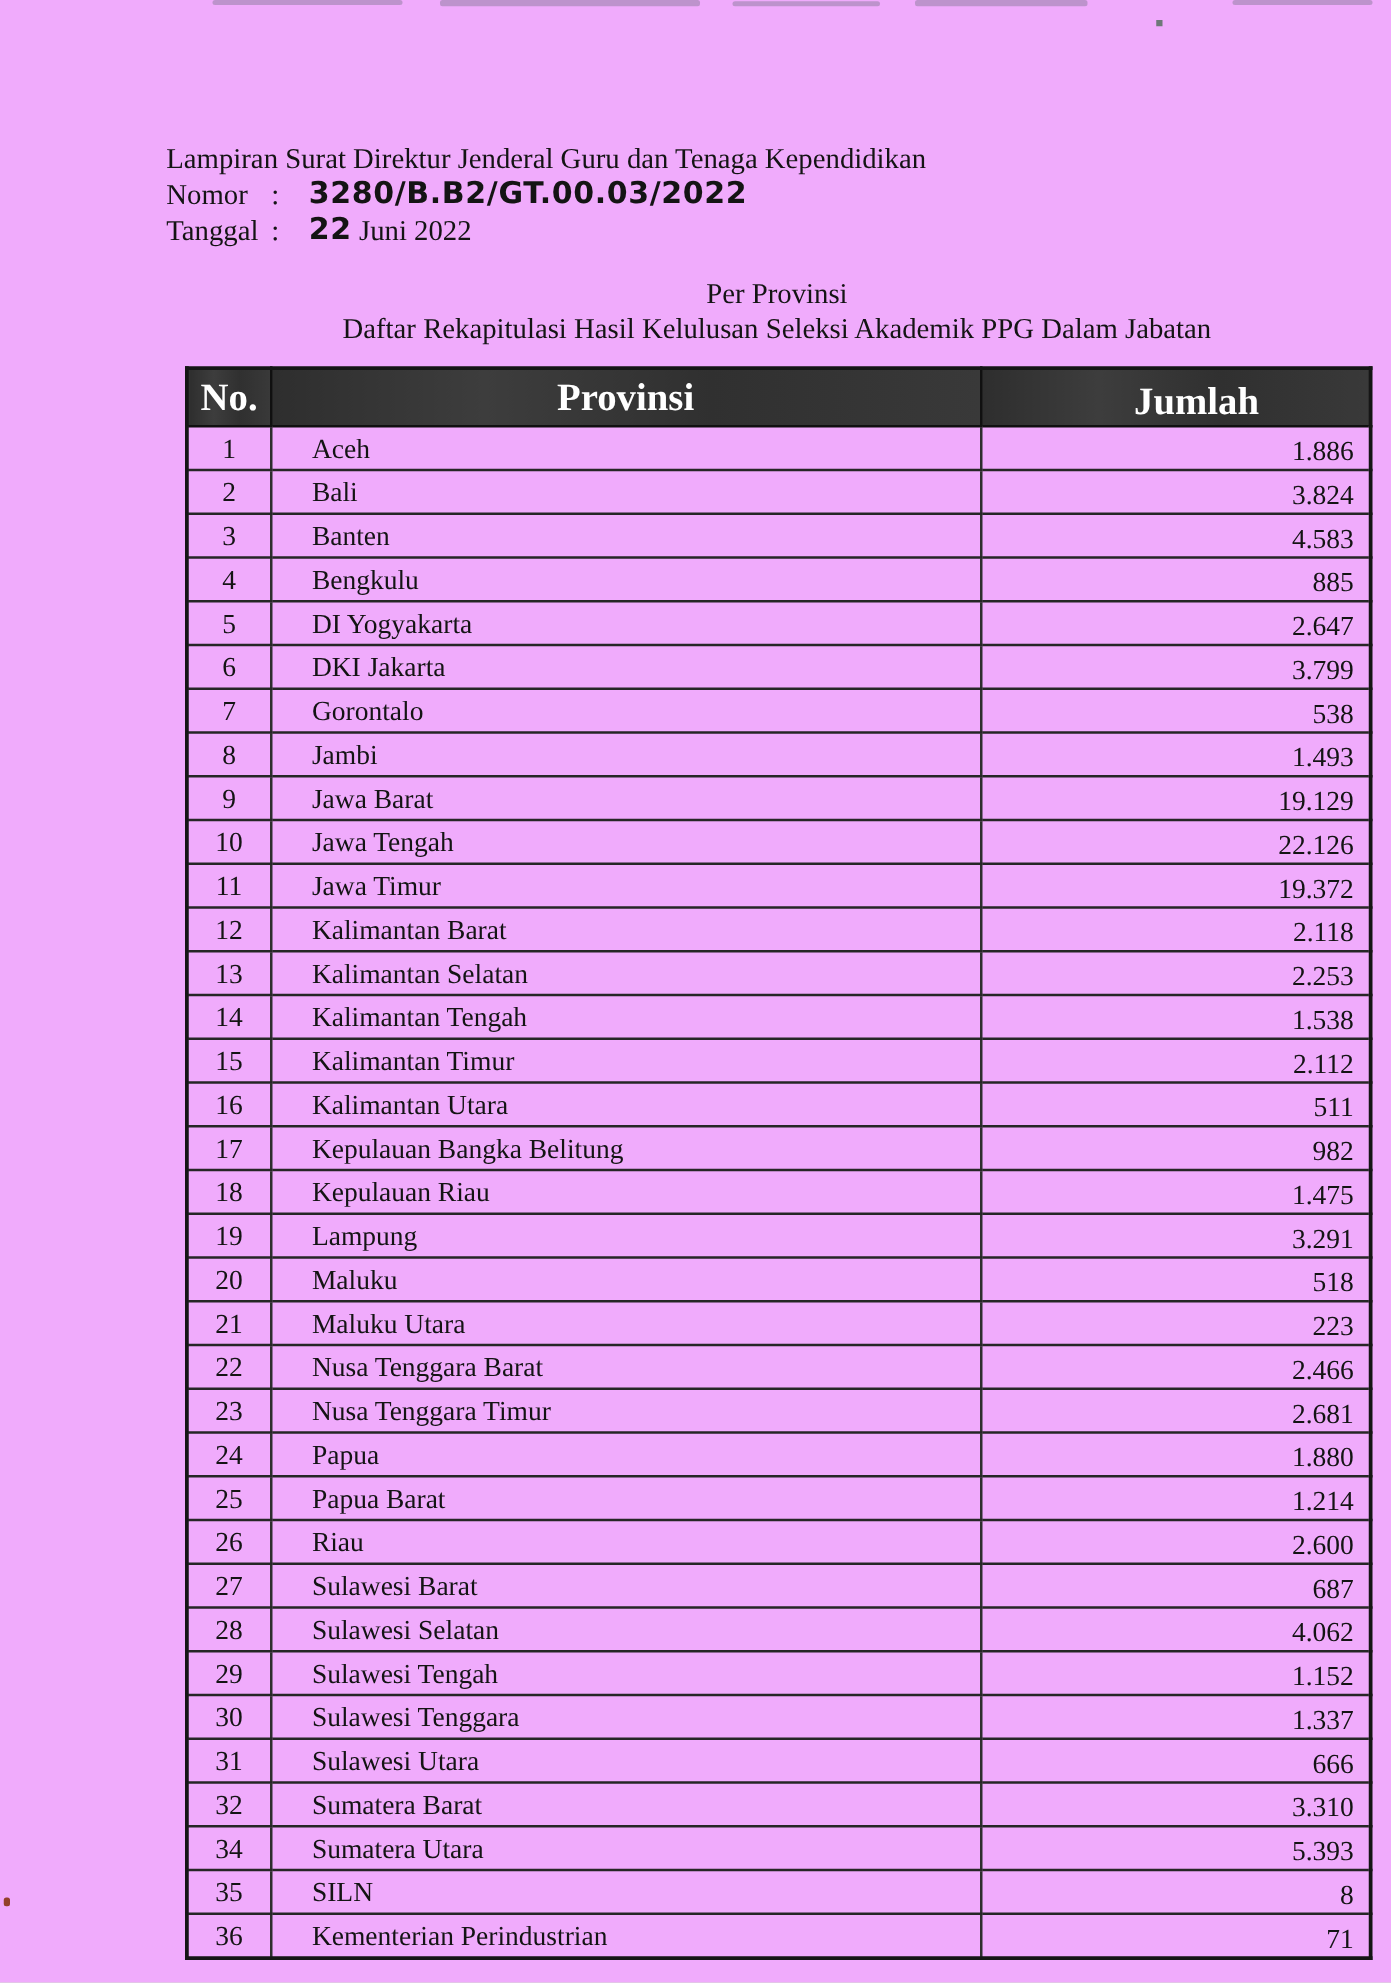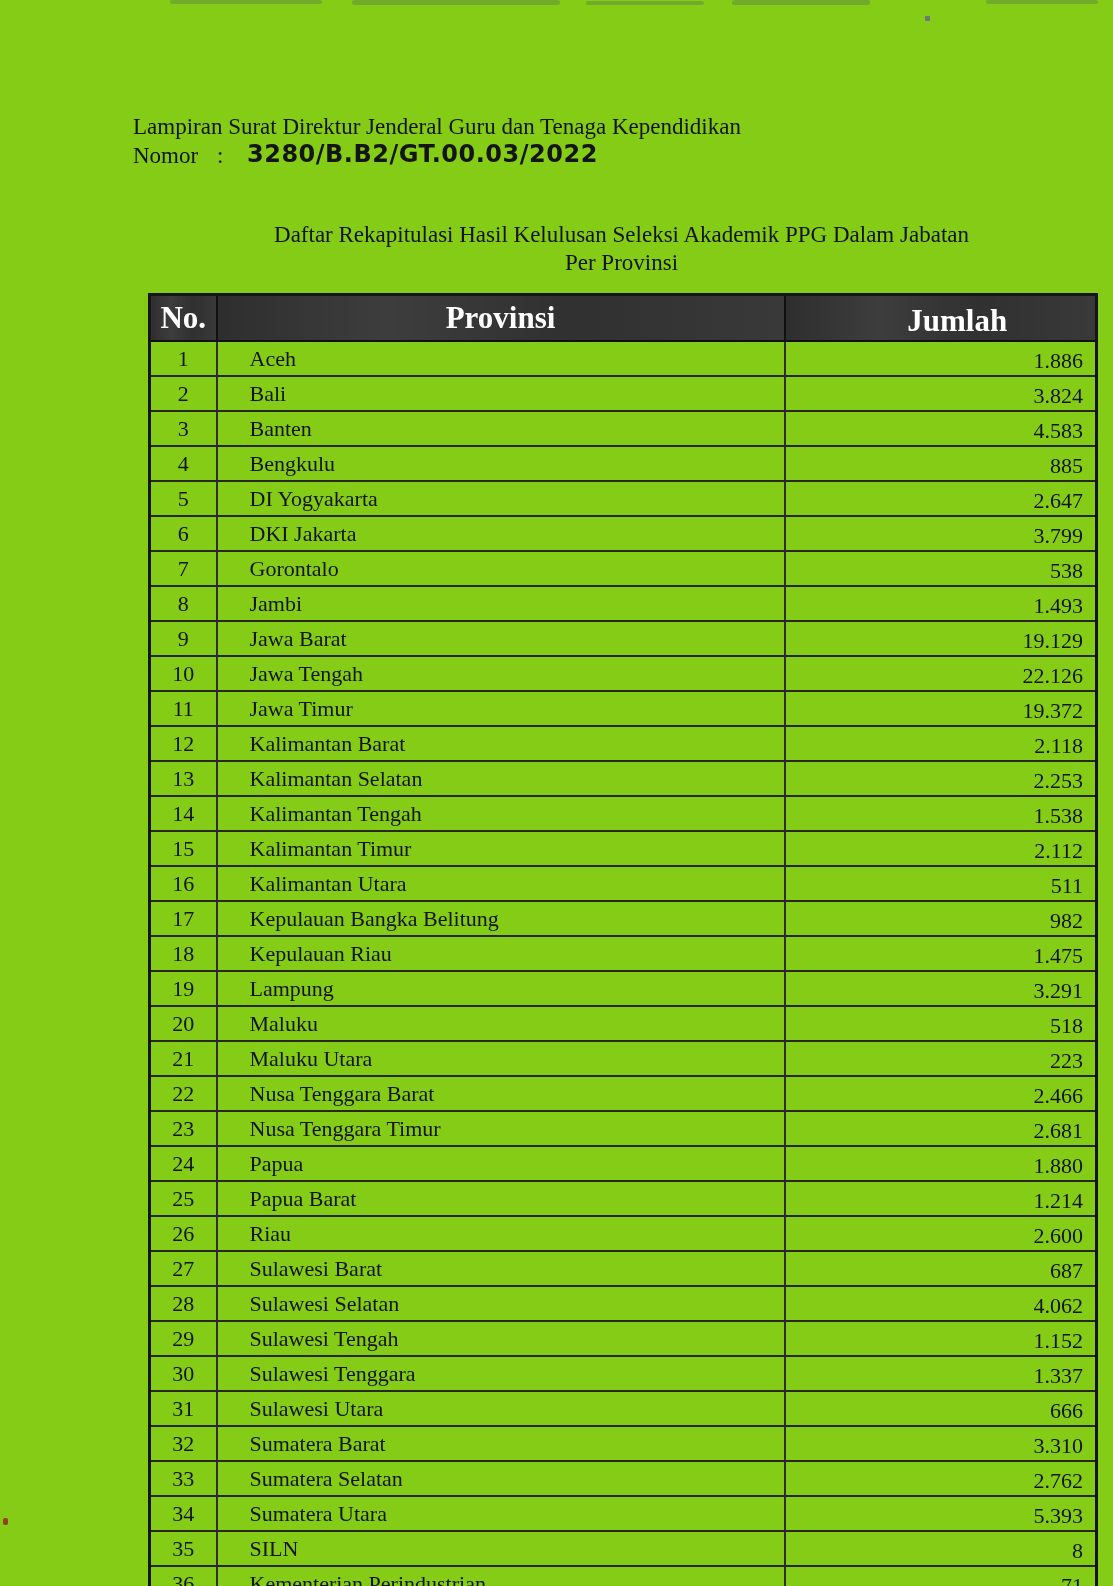--- a/index.html
+++ b/index.html
@@ -1,18 +1,18 @@
 <!DOCTYPE html>
 <html><head>
 <meta charset="utf-8">
 <style>
   html,body { margin:0; padding:0; background:#d9d9d9; }
   .page {
     position:relative; width:1113px; height:1586px; margin:0 auto;
-    background:#84cc16; overflow:hidden;
+    background:#f0abfc; overflow:hidden;
     font-family:"Liberation Serif","DejaVu Serif",serif; color:#141414;
   }
   
   .smudge { position:absolute; background:rgba(72,94,94,0.30); border-radius:2px; }
   .speck-gray { position:absolute; width:5px; height:5px; background:#6e7878; }
   .speck-red { position:absolute; width:5px; height:7px; background:#93402a; border-radius:2px; }
 
   
   .doc-head { position:absolute; left:133px; top:112px; font-size:23px; line-height:29px; white-space:nowrap; }
   .doc-head .lbl { display:inline-block; width:84px; }
@@ -60,25 +60,28 @@
   <div class="smudge" style="left:732px; top:0; width:138px; height:5px;"></div>
   <div class="smudge" style="left:986px; top:0; width:112px; height:4px;"></div>
   <div class="speck-gray" style="left:925px; top:16px;"></div>
   <div class="speck-red" style="left:3px; top:1518px;"></div>
 
   <div class="doc-head">
     <div>Lampiran Surat Direktur Jenderal Guru dan Tenaga Kependidikan</div>
     <div>
       <span class="lbl">Nomor</span><span class="colon">:</span><span class="hand">3280/B.B2/GT.00.03/2022</span>
     </div>
+    <div>
+      <span class="lbl">Tanggal</span><span class="colon">:</span><span class="hand">22</span>&nbsp;<span>Juni 2022</span>
+    </div>
   </div>
 
   <div class="title-block">
+    <div>Per Provinsi</div>
     <div>Daftar Rekapitulasi Hasil Kelulusan Seleksi Akademik PPG Dalam Jabatan</div>
-    <div>Per Provinsi</div>
   </div>
 
   <table class="recap">
     <colgroup>
       <col style="width:67px">
       <col style="width:568px">
       <col style="width:312px">
     </colgroup>
     <thead>
       <tr>
@@ -242,25 +245,20 @@
       <td class="c-no">31</td>
       <td class="c-prov">Sulawesi Utara</td>
       <td class="c-jml">666</td>
     </tr>
         <tr class="data-row">
       <td class="c-no">32</td>
       <td class="c-prov">Sumatera Barat</td>
       <td class="c-jml">3.310</td>
     </tr>
         <tr class="data-row">
-      <td class="c-no">33</td>
-      <td class="c-prov">Sumatera Selatan</td>
-      <td class="c-jml">2.762</td>
-    </tr>
-        <tr class="data-row">
       <td class="c-no">34</td>
       <td class="c-prov">Sumatera Utara</td>
       <td class="c-jml">5.393</td>
     </tr>
         <tr class="data-row">
       <td class="c-no">35</td>
       <td class="c-prov">SILN</td>
       <td class="c-jml">8</td>
     </tr>
         <tr class="data-row">

